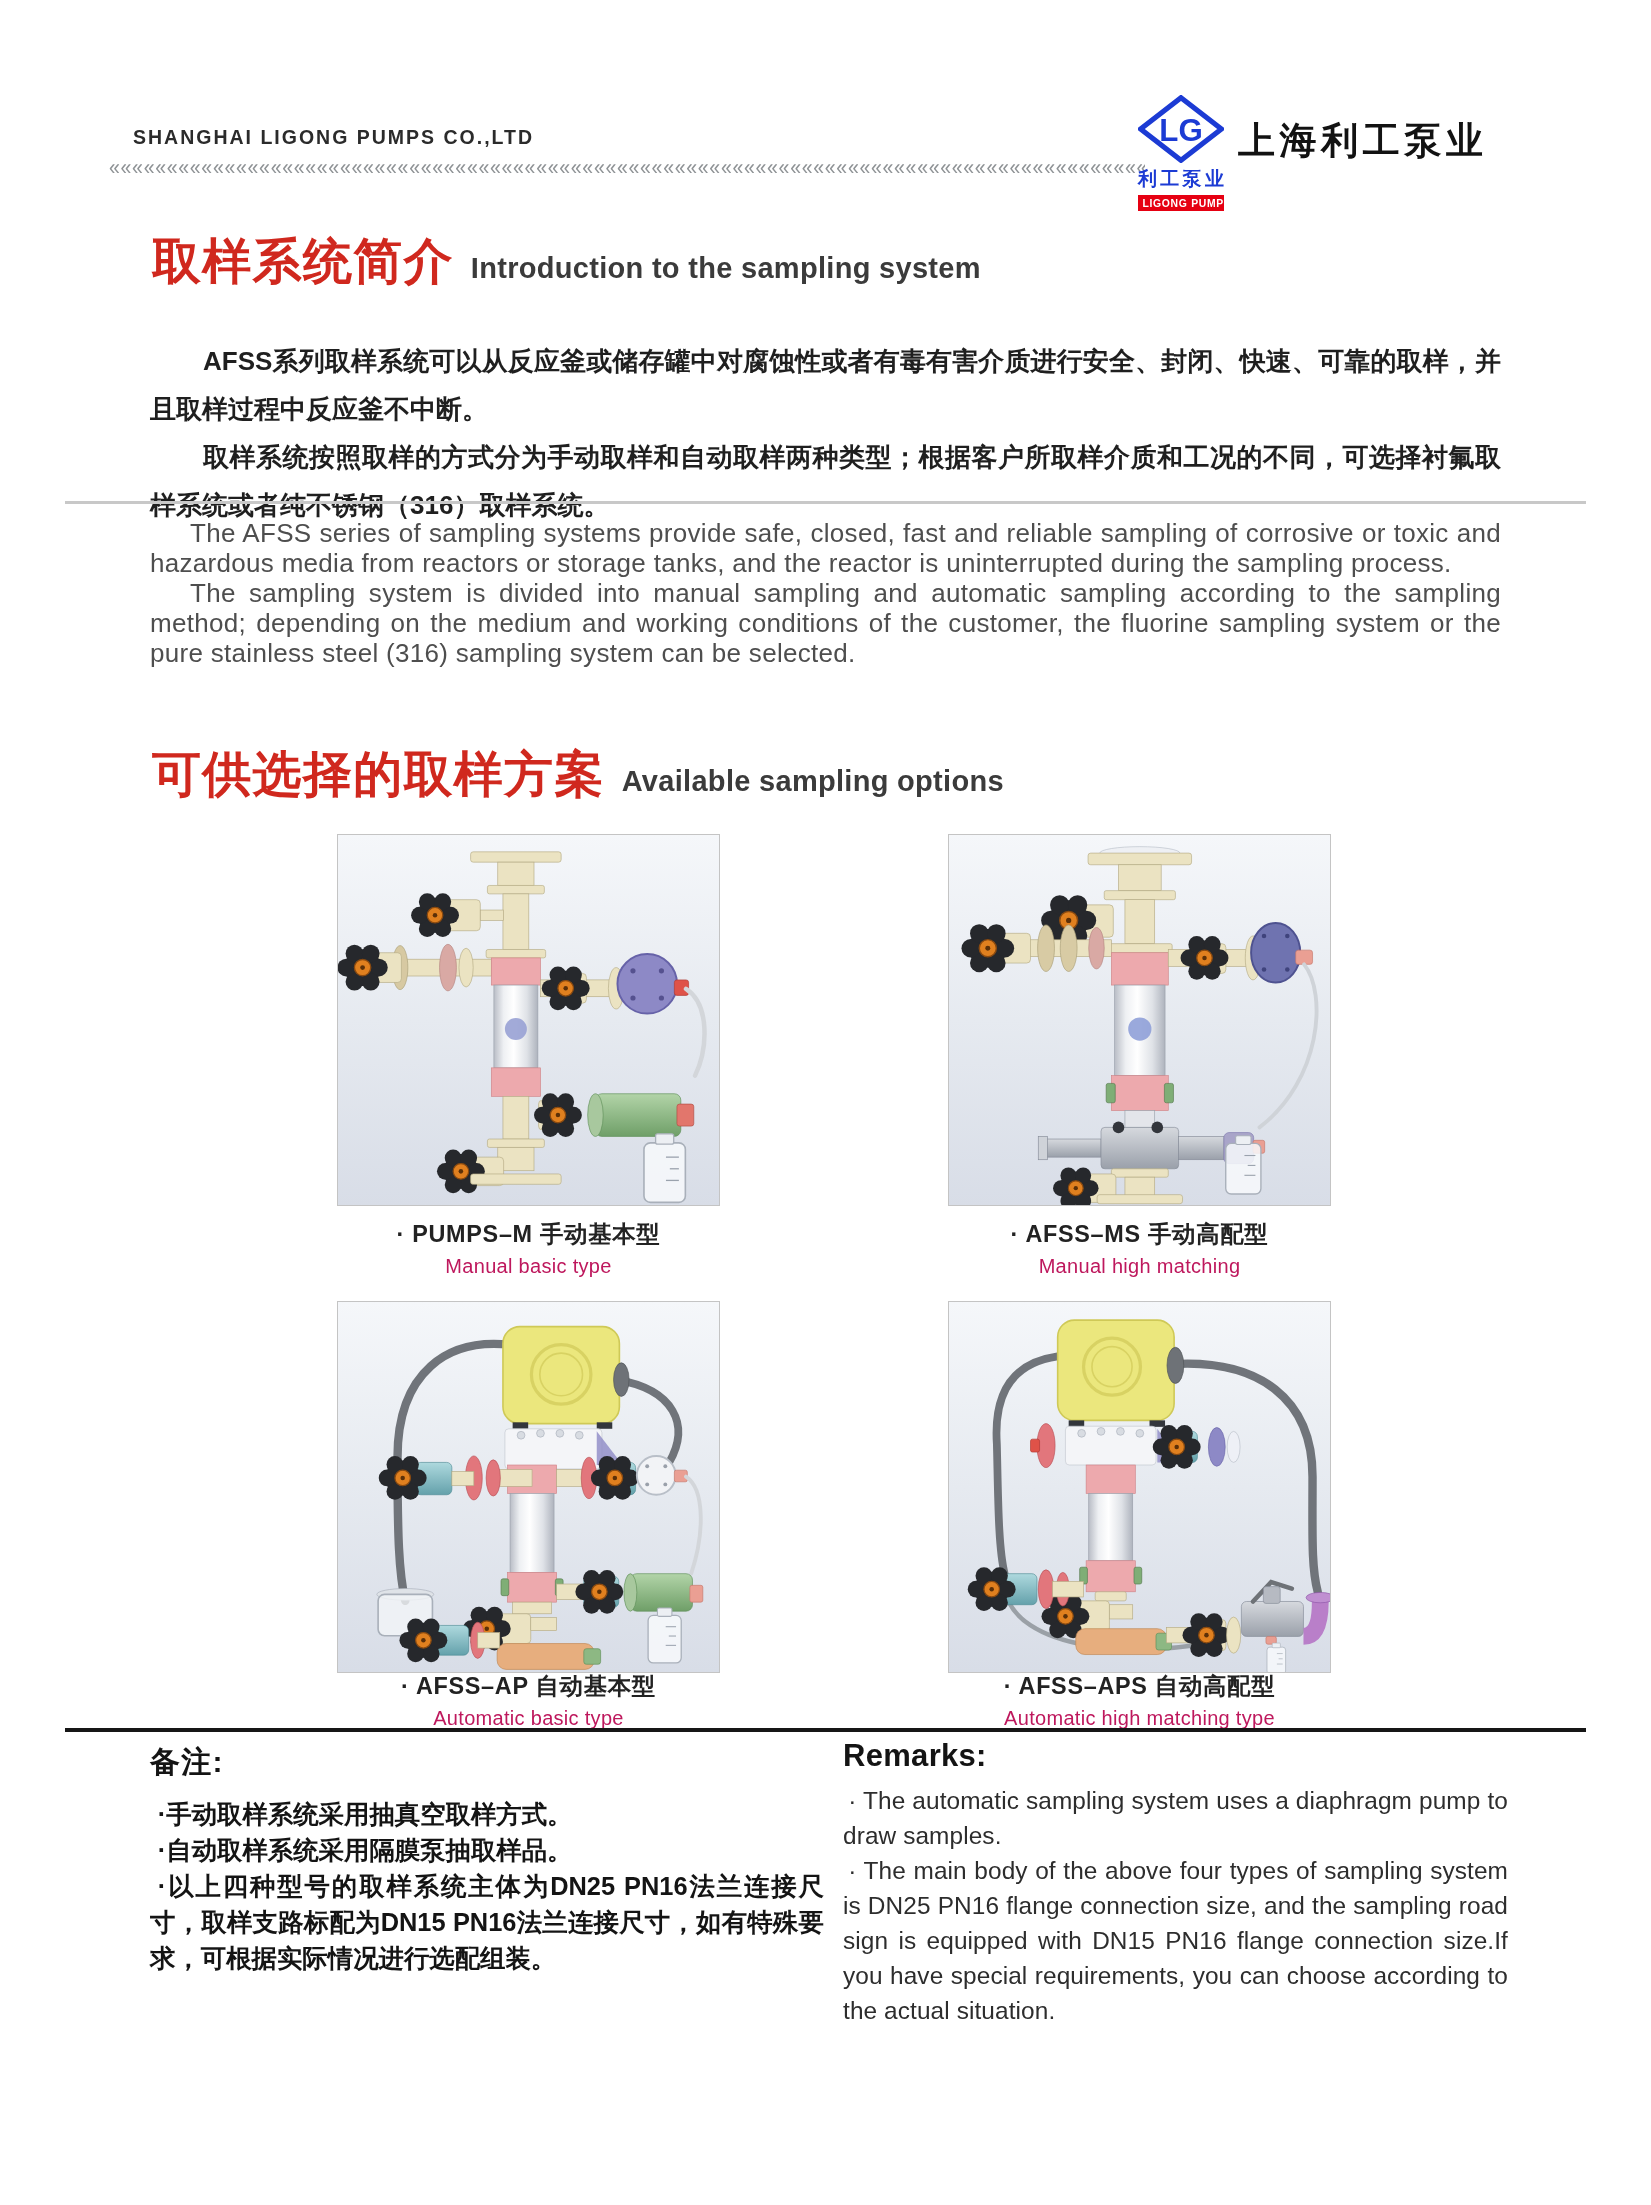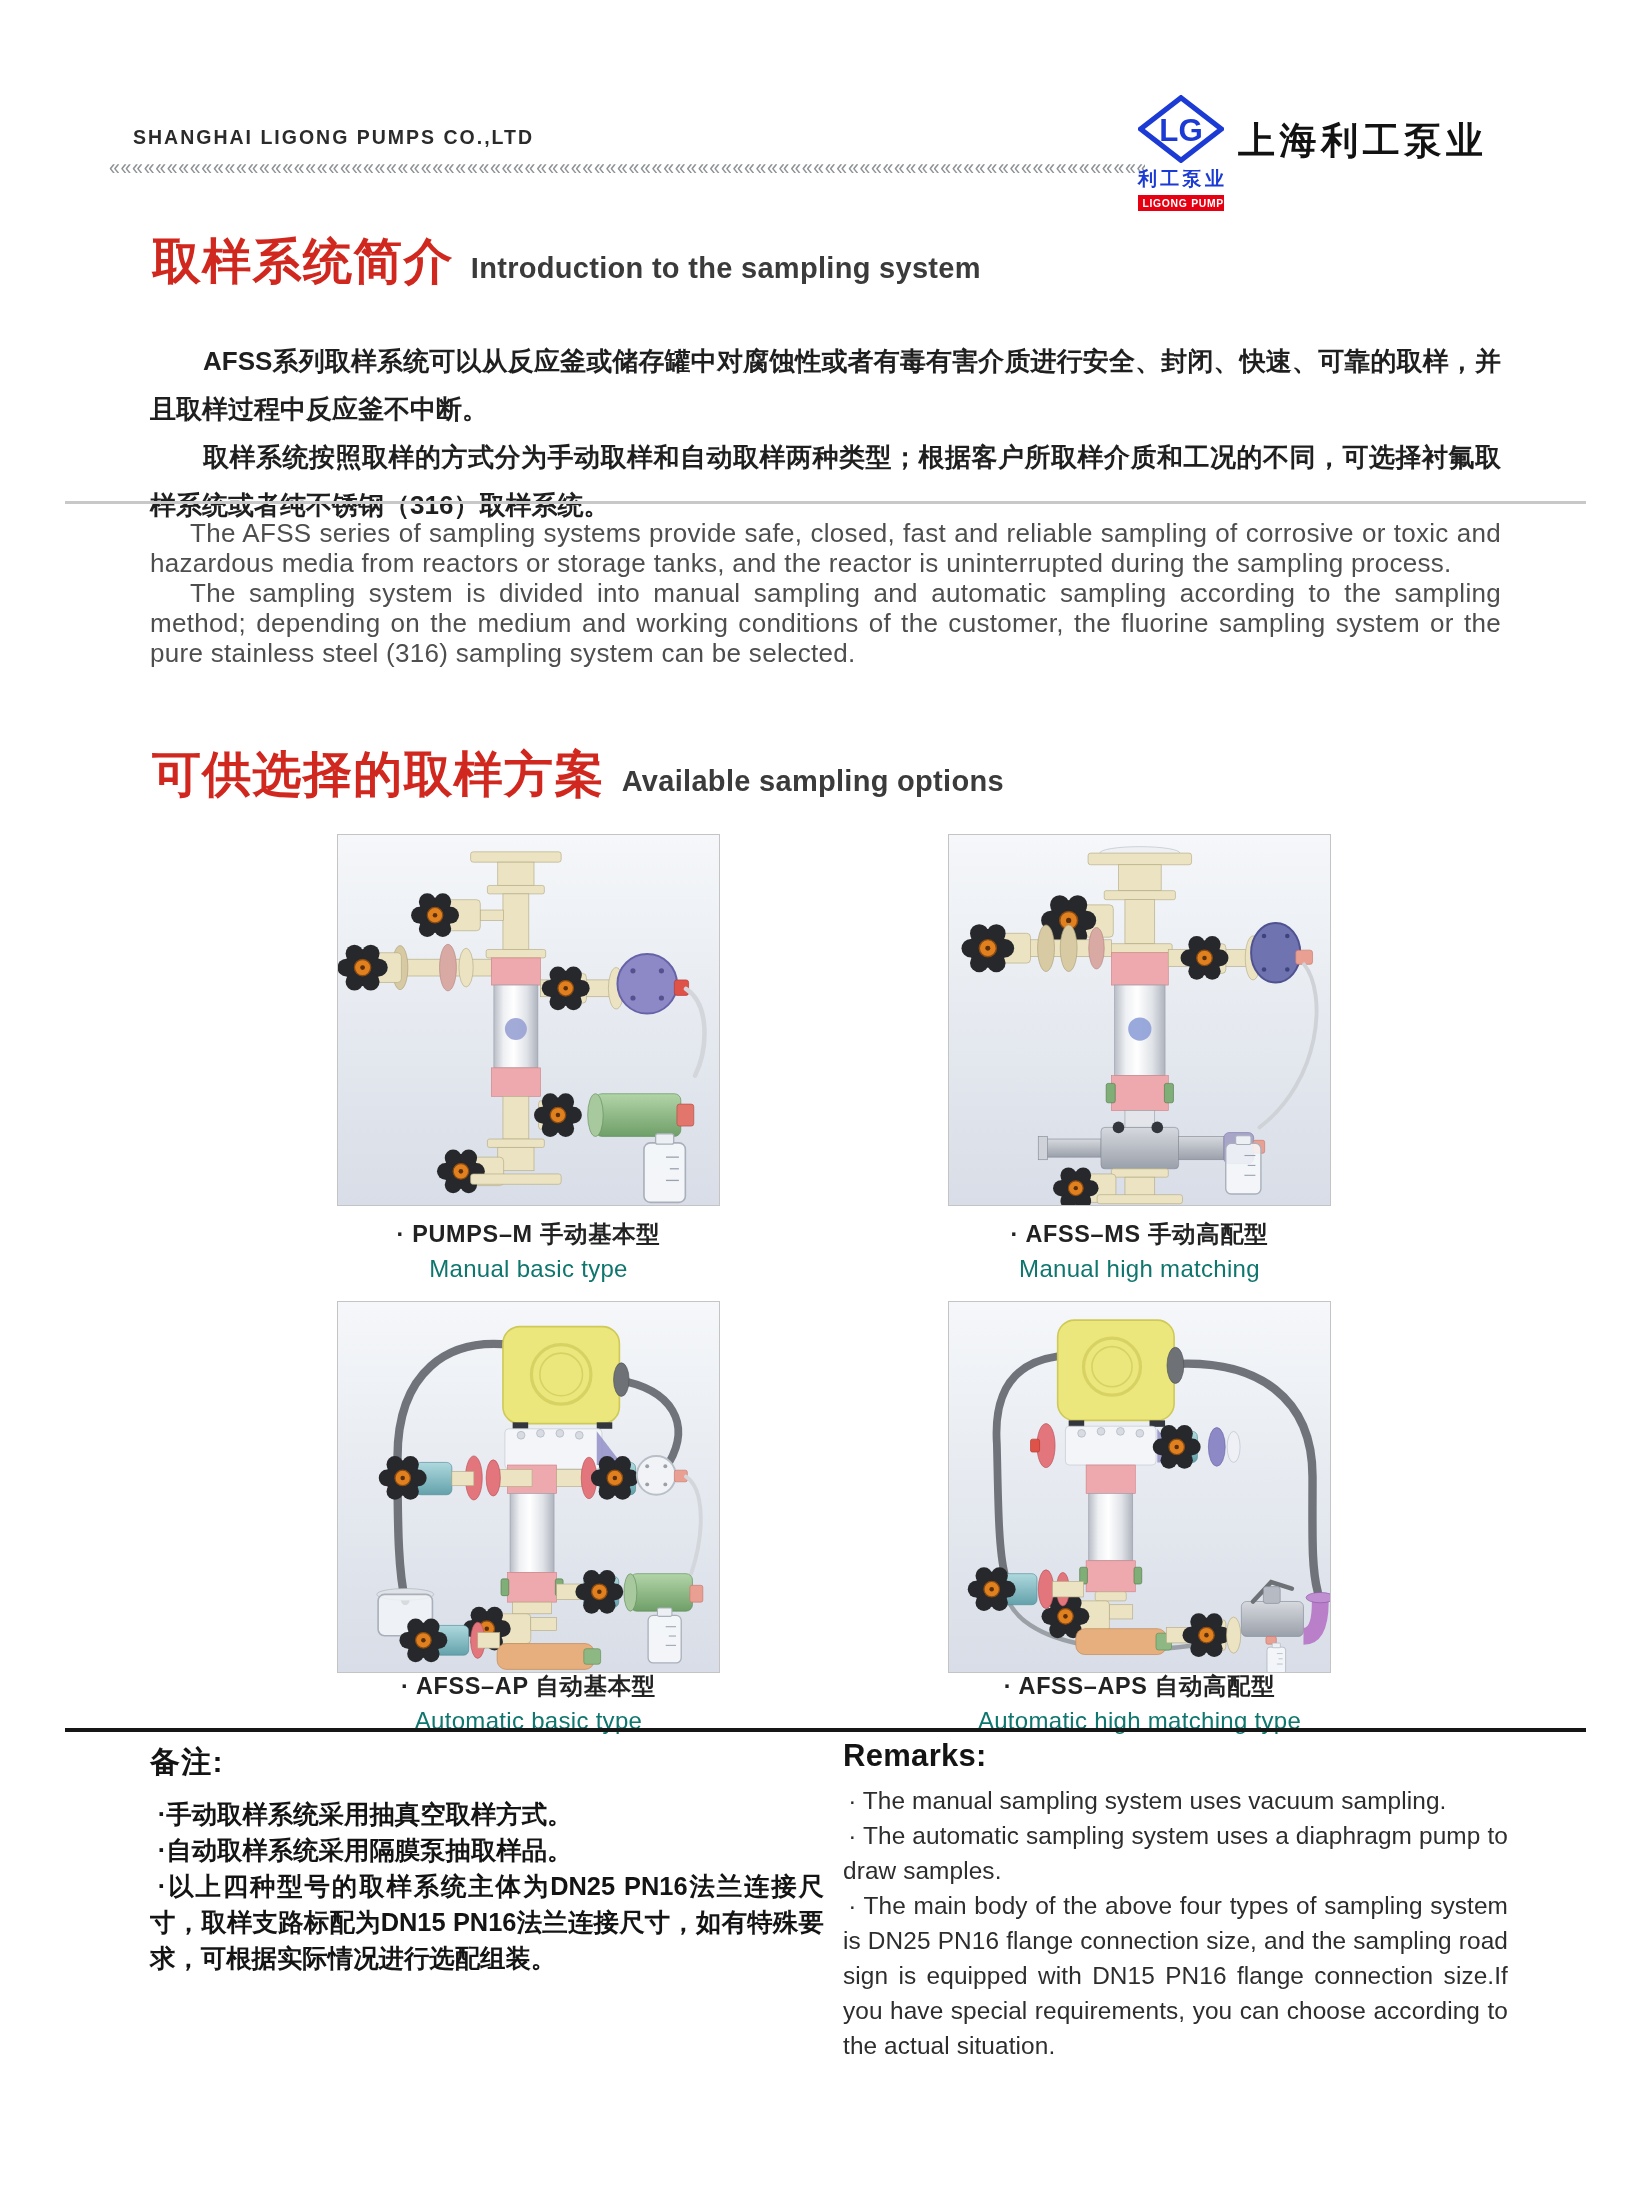--- a/index.html
+++ b/index.html
@@ -66,21 +66,21 @@
   .product-card{
     width:383px;height:372px;box-sizing:border-box;
     border:0.7px solid #c4c4c4;background:#e8ebf1;
   }
   .product-card svg{display:block;width:100%;height:100%;}
   .caption{width:383px;text-align:center;}
   .caption .model{
     font-size:23.4px;font-weight:600;color:#222222;letter-spacing:0.7px;white-space:nowrap;
   }
   .caption .type{
-    margin-top:4.6px;font-size:24px;font-weight:400;color:#0f766e;
+    margin-top:4.6px;font-size:20px;font-weight:400;color:#be185d;
     letter-spacing:0.3px;white-space:nowrap;
   }
 
   .rule-black{left:65px;top:1728px;width:1521px;height:3.9px;background:#161616;}
 
   
   .remarks-cn{left:150px;top:1742px;width:674px;color:#141414;}
   .remarks-cn h3{
     margin:0 0 13px 0;font-size:30px;font-weight:800;letter-spacing:1.3px;
   }
@@ -444,19 +444,18 @@
 
   <div class="abs remarks-cn">
     <h3>备注:</h3>
     <p>·手动取样系统采用抽真空取样方式。</p>
     <p>·自动取样系统采用隔膜泵抽取样品。</p>
     <p>·以上四种型号的取样系统主体为DN25 PN16法兰连接尺寸，取样支路标配为DN15 PN16法兰连接尺寸，如有特殊要求，可根据实际情况进行选配组装。</p>
   </div>
 
   <div class="abs remarks-en">
     <h3>Remarks:</h3>
-    <p>· The manual sampling system uses vacuum sampling.</p>
     <p>· The automatic sampling system uses a diaphragm pump to draw samples.</p>
     <p>· The main body of the above four types of sampling system is DN25 PN16 flange connection size, and the sampling road sign is equipped with DN15 PN16 flange connection size.If you have special requirements, you can choose according to the actual situation.</p>
   </div>
 
 </div>
 
 
 </body></html>

